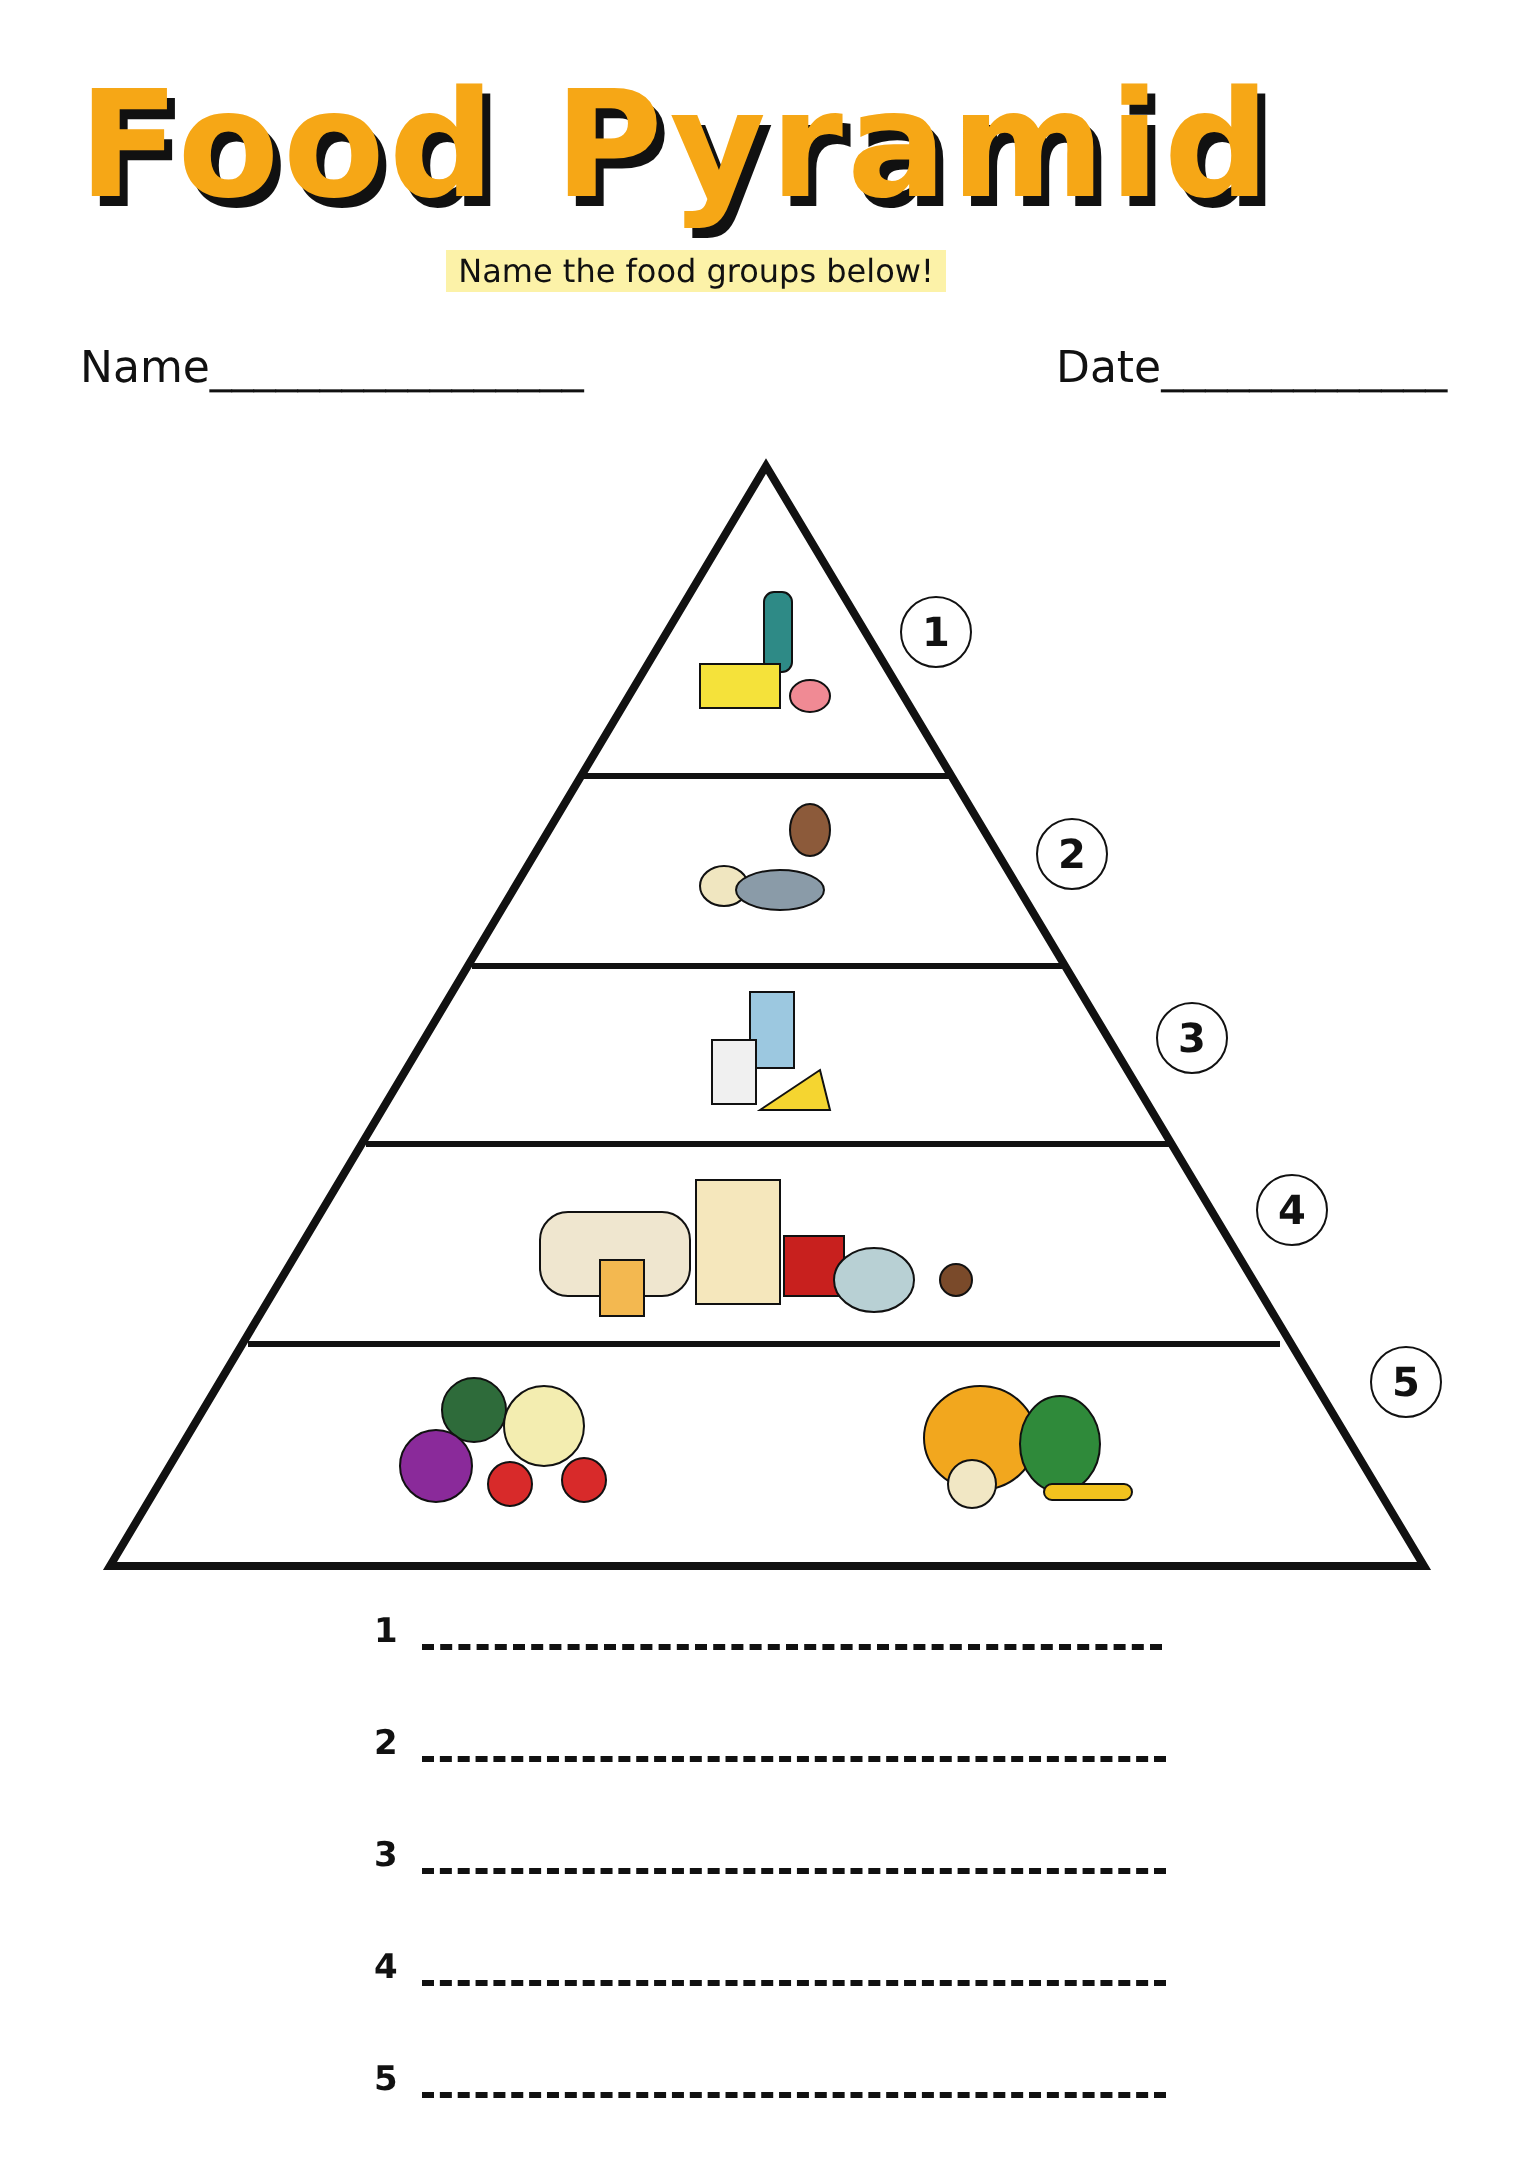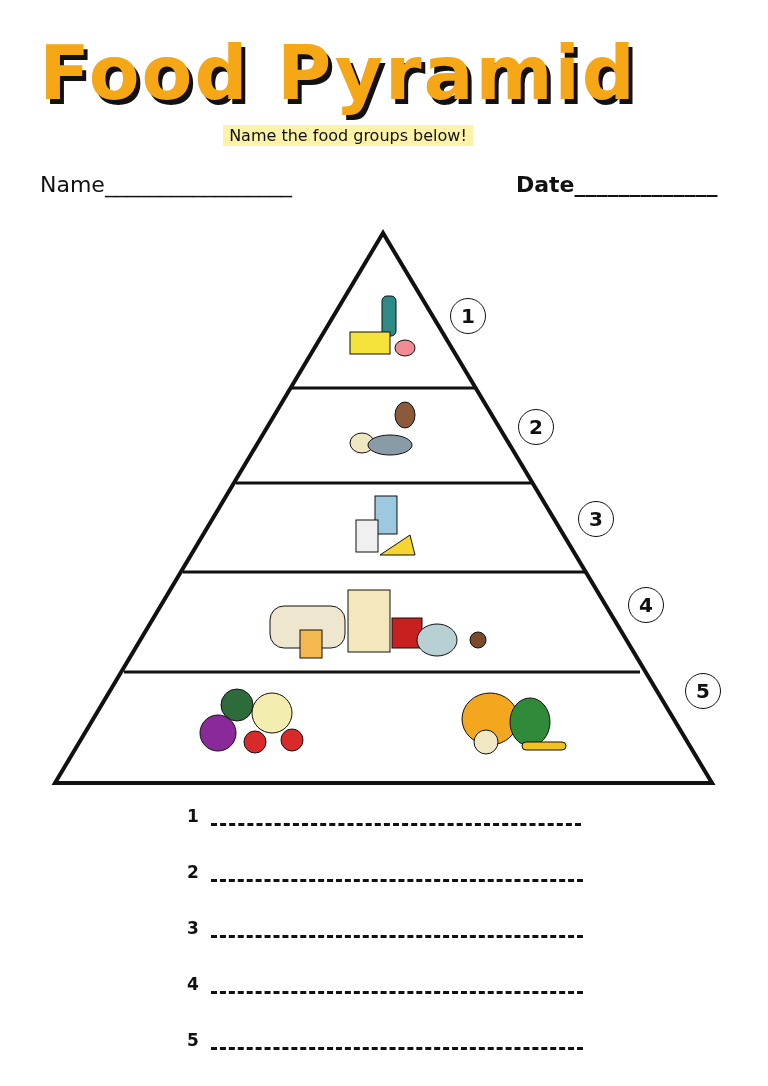--- a/index.html
+++ b/index.html
@@ -2,21 +2,21 @@
 <html><head>
 <meta charset="utf-8">
 <style>
   html, body { margin:0; padding:0; background:#fff; }
   body { width:768px; height:1086px; position:relative; overflow:hidden; font-family:"DejaVu Sans", sans-serif; color:#111; }
   .title { position:absolute; left:0; width:676px; top:36px; text-align:center; font-family:"DejaVu Sans", sans-serif; font-weight:900; font-size:74px; letter-spacing:2px; color:#F6A716; text-shadow:4px 5px 0 #111; line-height:1; }
   .subtitle { position:absolute; top:126px; left:0; width:696px; text-align:center; }
   .subtitle span { background:#FCF2A8; padding:1px 6px; font-size:16px; }
   .field { position:absolute; top:172px; font-size:22px; }
   .name-field { left:40px; }
-  .date-field { left:516px;font-weight:bold; }
+  .date-field { left:528px; }
   .pyr { position:absolute; left:0; top:0; }
   .circle-num { position:absolute; width:34px; height:34px; border:1.6px solid #111; border-radius:50%; text-align:center; line-height:34px; font-size:20px; font-weight:bold; }
   .ans-row { position:absolute; font-size:17px; font-weight:bold; }
   .ans-line { display:inline-block; border-bottom:3px dashed #111; height:14px; margin-left:12px; vertical-align:middle; }
 </style>
 </head>
 <body>
 
 <div class="title">Food Pyramid</div>
 <div class="subtitle"><span>Name the food groups below!</span></div>

